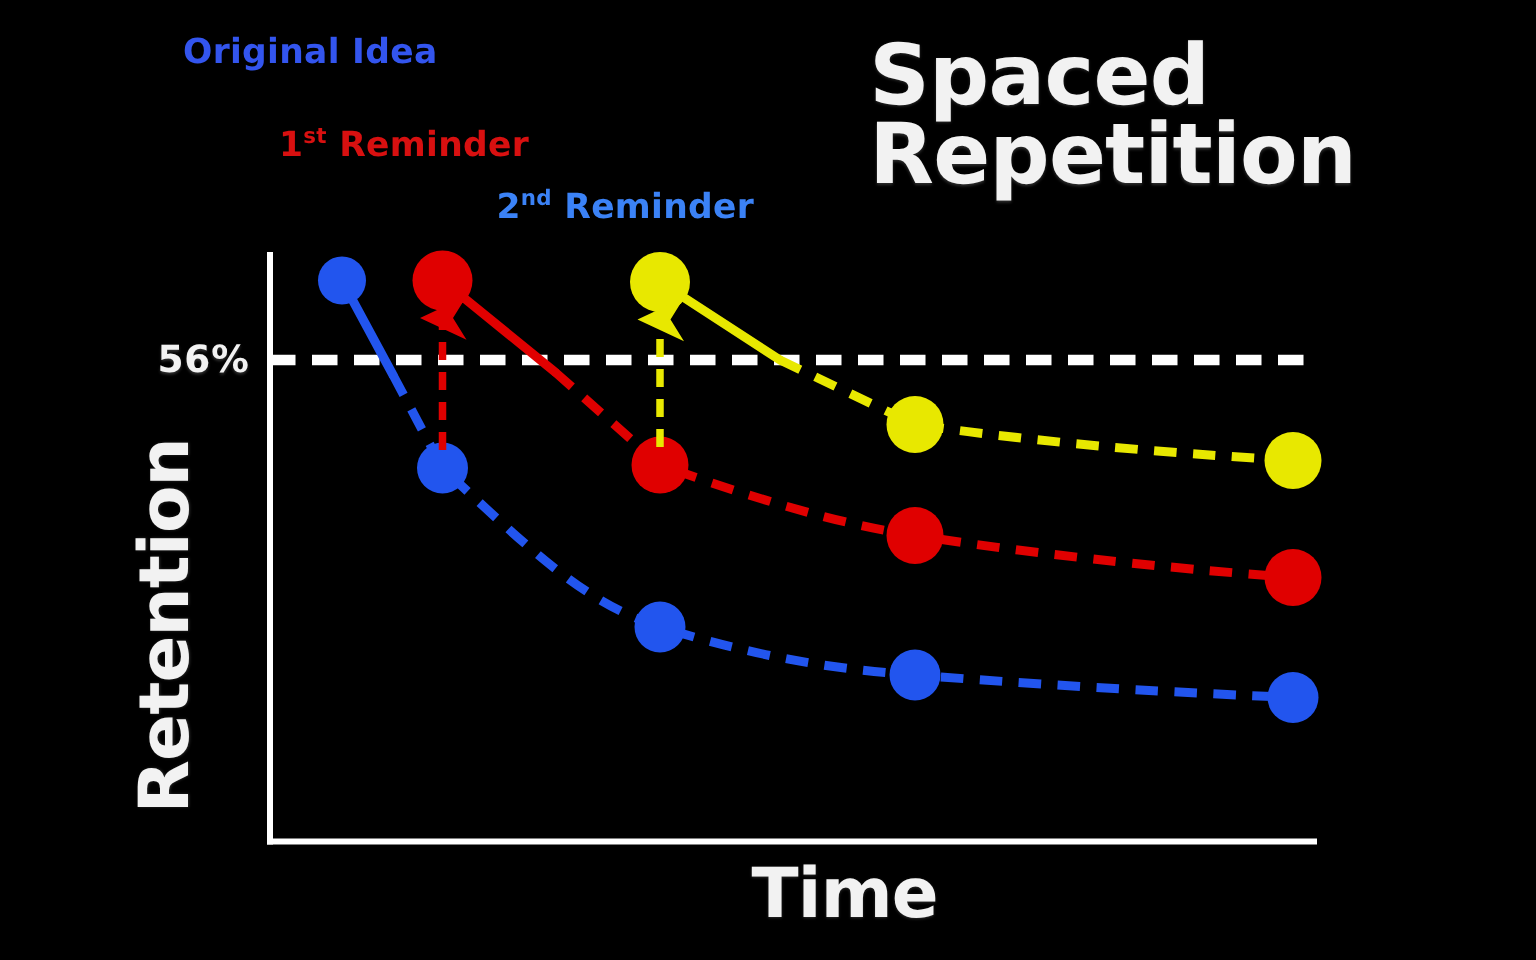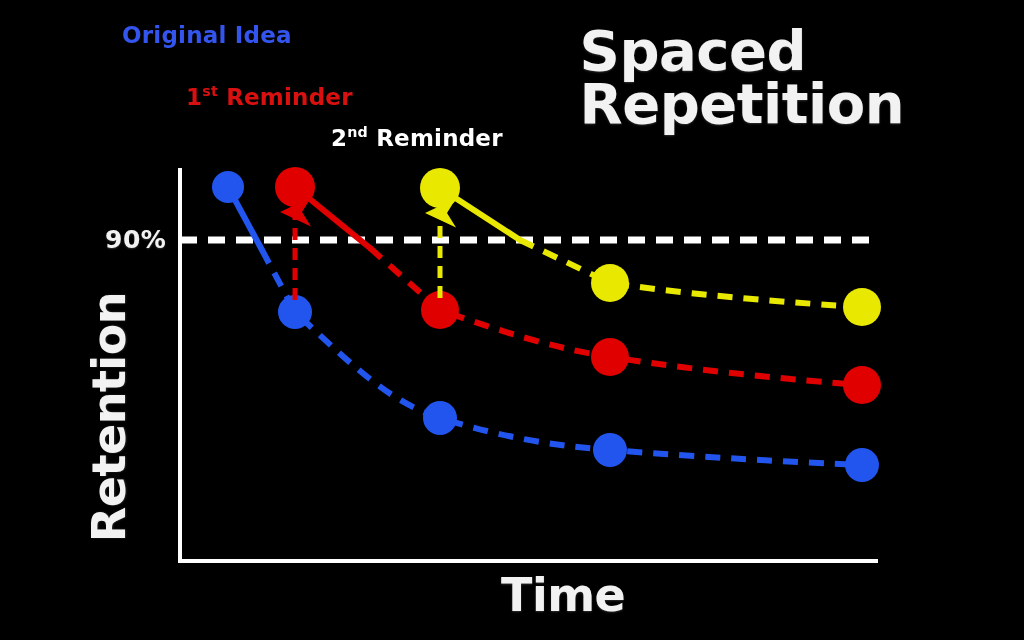--- a/index.html
+++ b/index.html
@@ -26,21 +26,21 @@
     white-space: nowrap;
     line-height: 1;
   }
   .series-label sup {
     font-size: 0.62em;
     vertical-align: super;
     line-height: 0;
   }
   #label-original { left: 122px; top: 24px; color: #3355ee; }
   #label-first    { left: 186px; top: 86px; color: #d81010; }
-  #label-second   { left: 331px; top: 127px; color: #ffffff; text-align: right; }
+  #label-second   { left: 331px; top: 127px; color: #3b82f6; text-align: right; }
 
   
   .chalk {
     position: absolute;
     color: #f2f2f2;
     font-family: "DejaVu Sans", sans-serif;
     font-weight: bold;
     line-height: 1.02;
     background-image:
       repeating-linear-gradient(125deg,
@@ -112,21 +112,21 @@
   <div class="series-label" id="label-second"><span>2</span><sup>nd</sup><span> Reminder</span></div>
 
   <div class="chalk" id="chart-title">
     <span>Spaced</span>
     <span class="line2">Repetition</span>
   </div>
 
   <div class="chalk" id="axis-y-title">Retention</div>
   <div class="chalk" id="axis-x-title">Time</div>
 
-  <div id="threshold-label">90%</div>
+  <div id="threshold-label">56%</div>
 
   <svg id="plot" viewBox="0 0 1024 640">
     <defs>
       <marker id="arrow-red" markerWidth="7" markerHeight="7" refX="3.2" refY="3.2" orient="auto" markerUnits="strokeWidth">
         <path d="M0.3,6.4 L3.2,0.2 L6.1,6.4 L3.2,4.6 Z" fill="#e00000"></path>
       </marker>
       <marker id="arrow-yellow" markerWidth="7" markerHeight="7" refX="3.2" refY="3.2" orient="auto" markerUnits="strokeWidth">
         <path d="M0.3,6.4 L3.2,0.2 L6.1,6.4 L3.2,4.6 Z" fill="#e8e800"></path>
       </marker>
     </defs>

